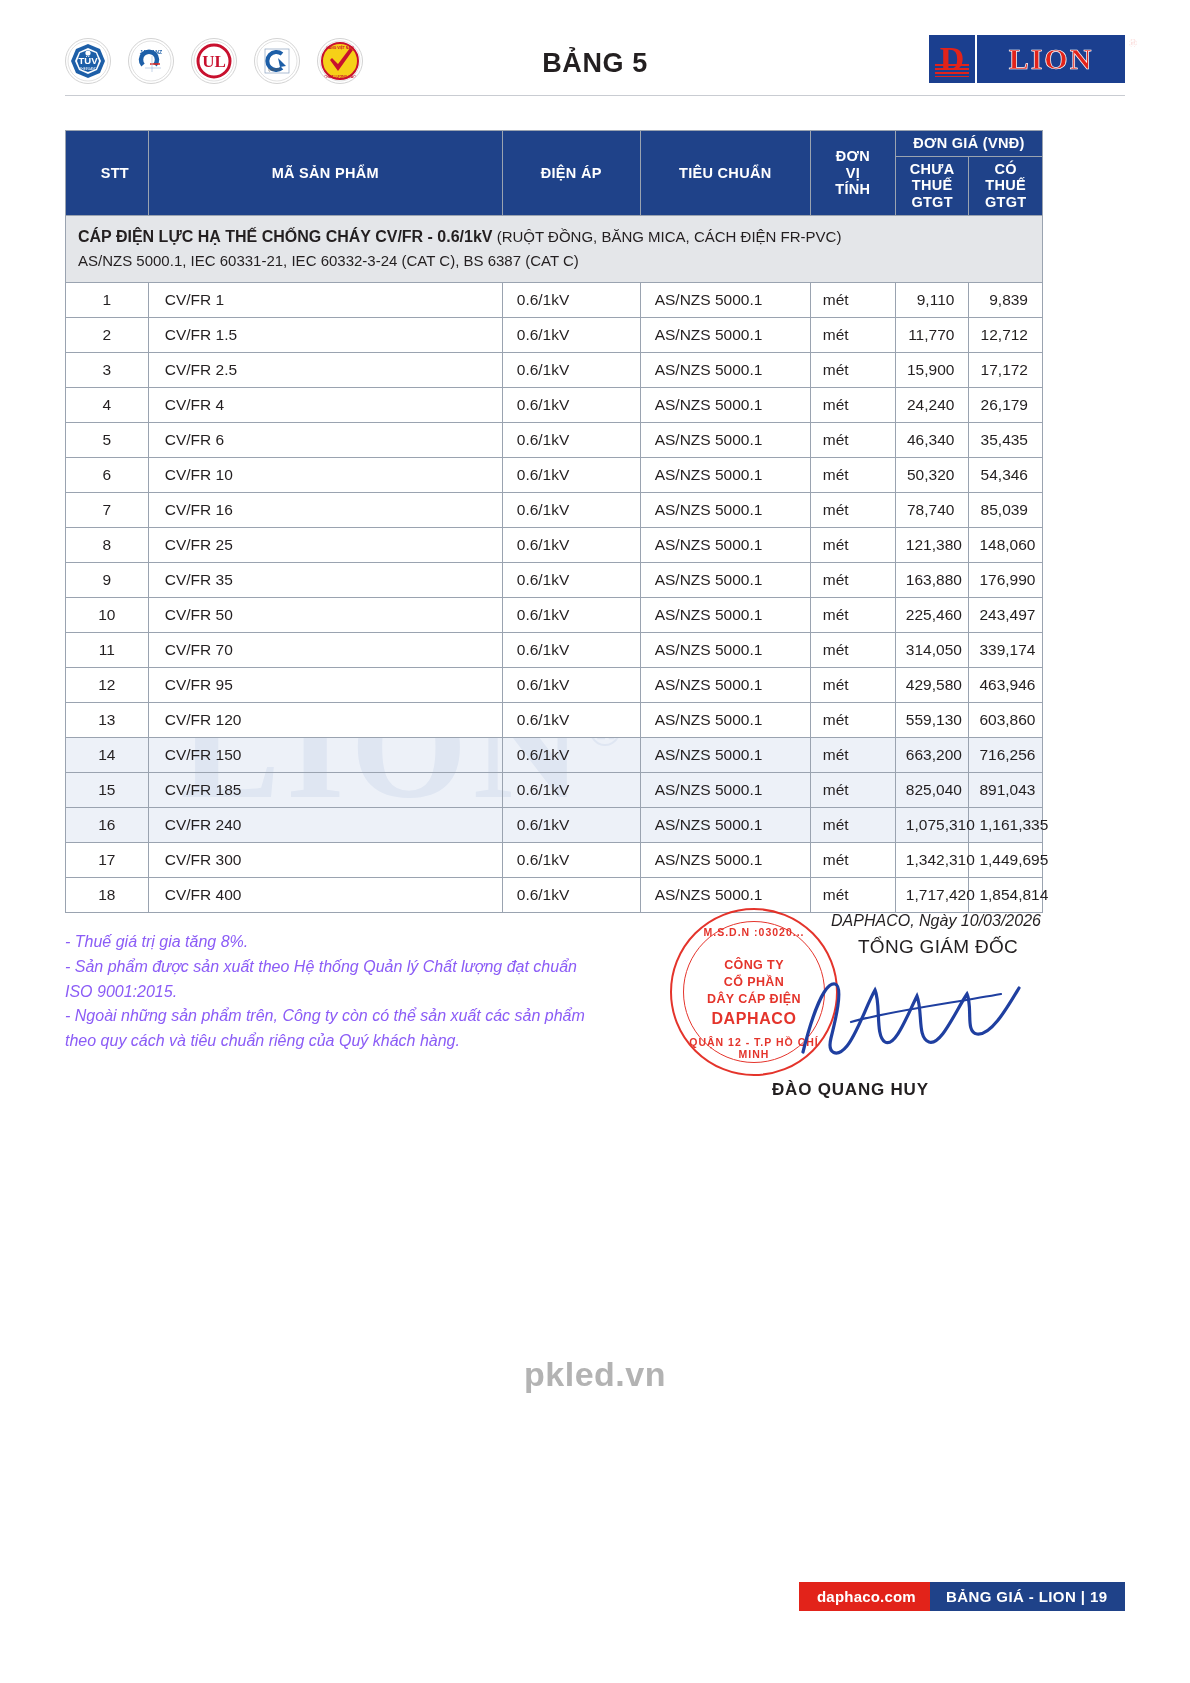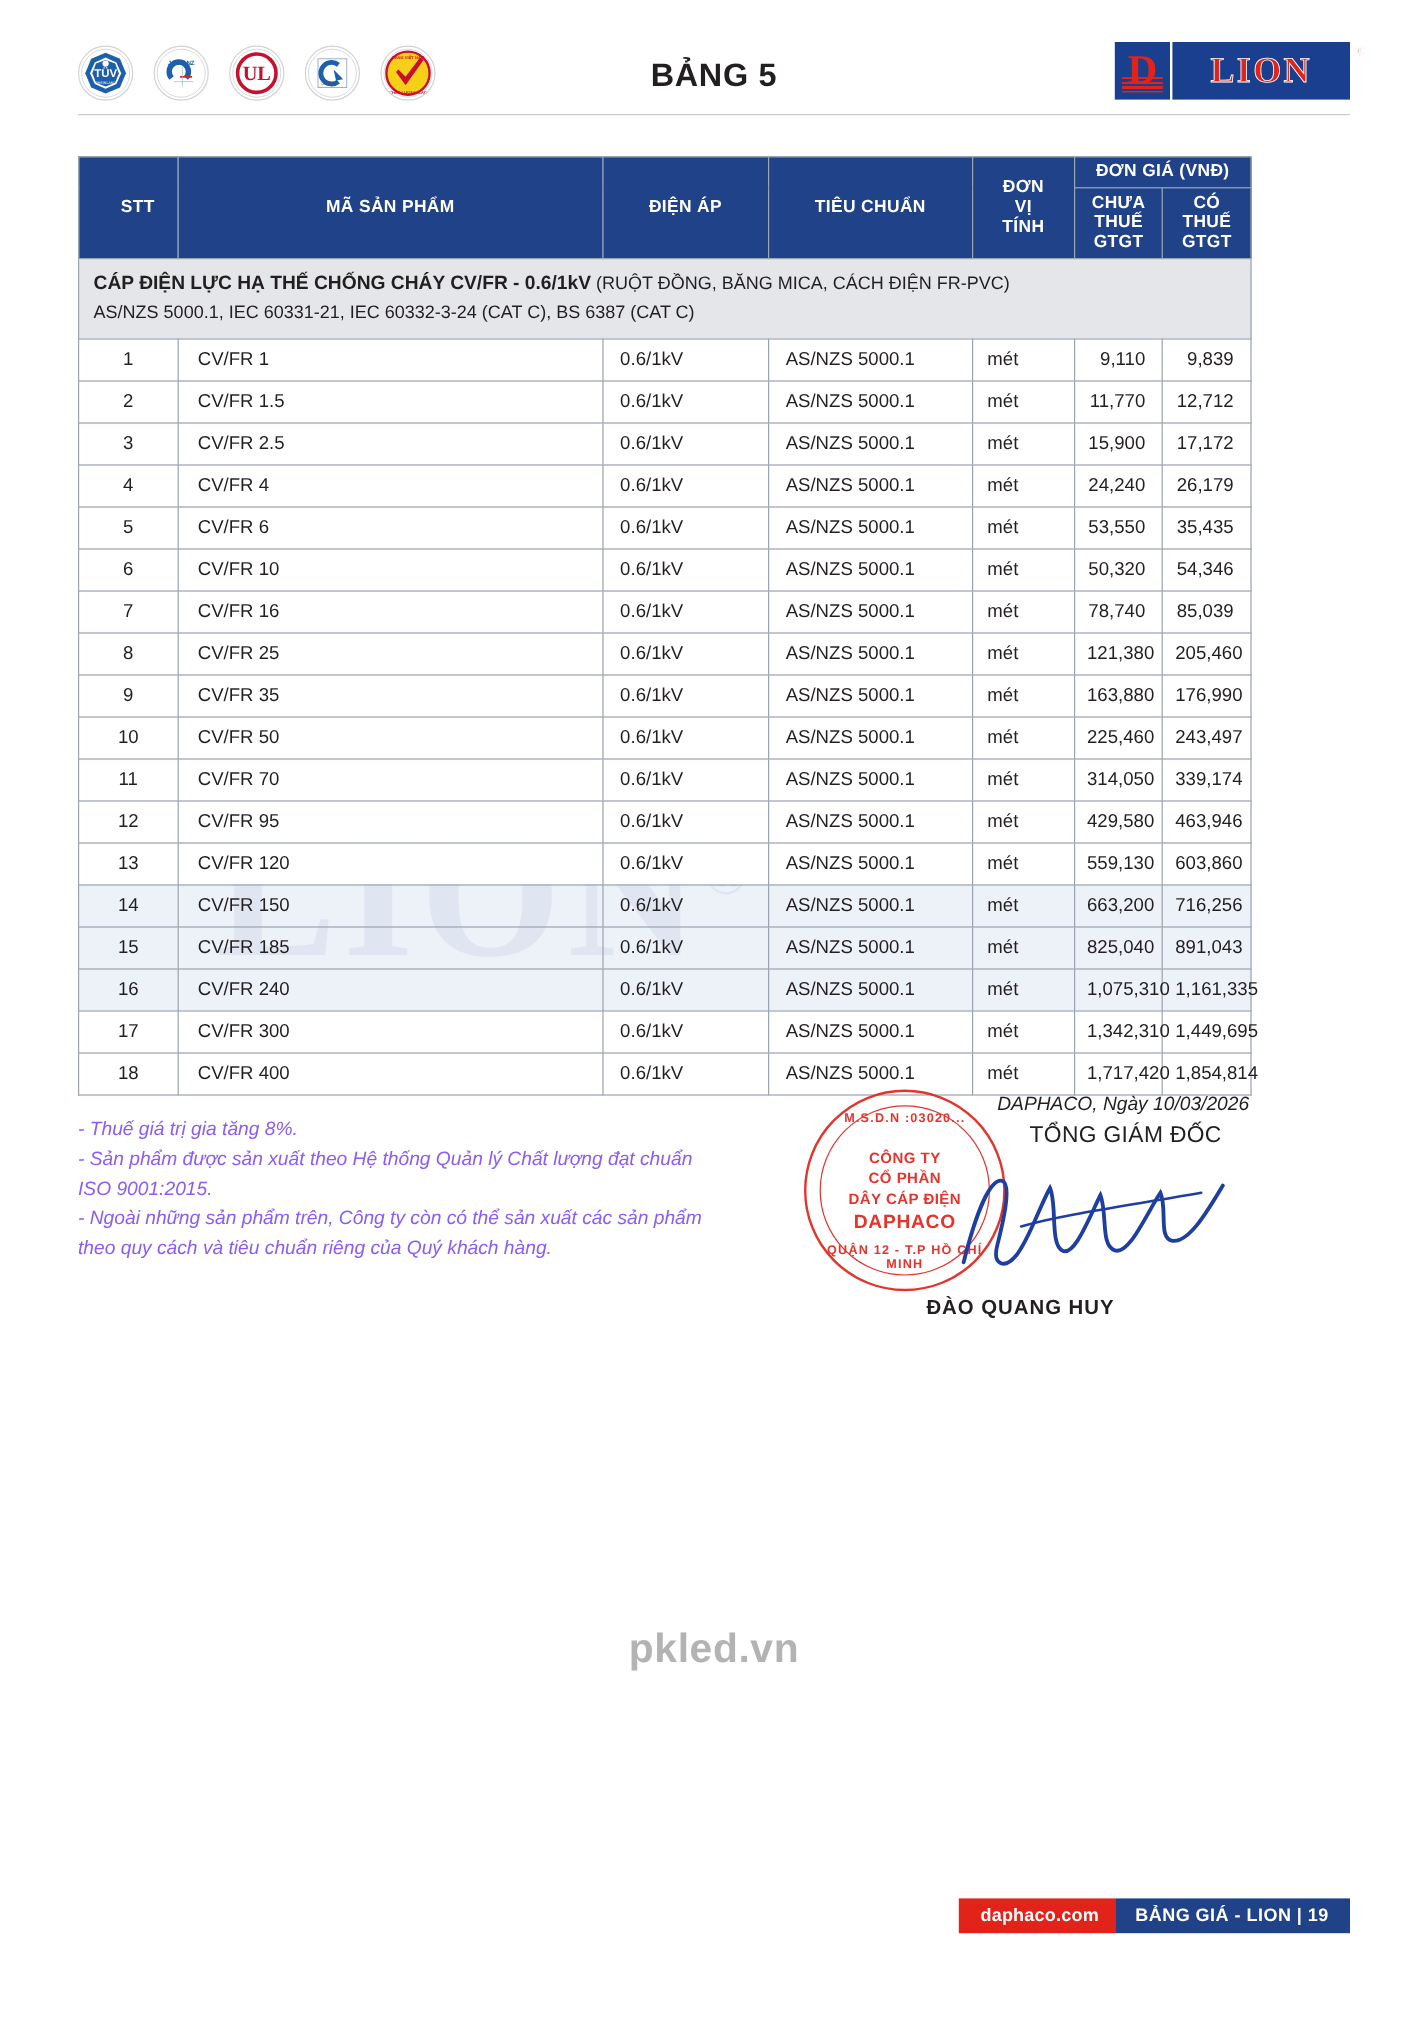--- a/index.html
+++ b/index.html
@@ -463,21 +463,21 @@
           <td class="c-dv">mét</td>
           <td class="c-p">24,240</td>
           <td class="c-p">26,179</td>
         </tr>
         <tr>
           <td class="c-stt">5</td>
           <td class="c-ma">CV/FR 6</td>
           <td class="c-ap">0.6/1kV</td>
           <td class="c-tc">AS/NZS 5000.1</td>
           <td class="c-dv">mét</td>
-          <td class="c-p">53,550</td>
+          <td class="c-p">46,340</td>
           <td class="c-p">35,435</td>
         </tr>
         <tr>
           <td class="c-stt">6</td>
           <td class="c-ma">CV/FR 10</td>
           <td class="c-ap">0.6/1kV</td>
           <td class="c-tc">AS/NZS 5000.1</td>
           <td class="c-dv">mét</td>
           <td class="c-p">50,320</td>
           <td class="c-p">54,346</td>
@@ -491,21 +491,21 @@
           <td class="c-p">78,740</td>
           <td class="c-p">85,039</td>
         </tr>
         <tr>
           <td class="c-stt">8</td>
           <td class="c-ma">CV/FR 25</td>
           <td class="c-ap">0.6/1kV</td>
           <td class="c-tc">AS/NZS 5000.1</td>
           <td class="c-dv">mét</td>
           <td class="c-p">121,380</td>
-          <td class="c-p">205,460</td>
+          <td class="c-p">148,060</td>
         </tr>
         <tr>
           <td class="c-stt">9</td>
           <td class="c-ma">CV/FR 35</td>
           <td class="c-ap">0.6/1kV</td>
           <td class="c-tc">AS/NZS 5000.1</td>
           <td class="c-dv">mét</td>
           <td class="c-p">163,880</td>
           <td class="c-p">176,990</td>
         </tr>

